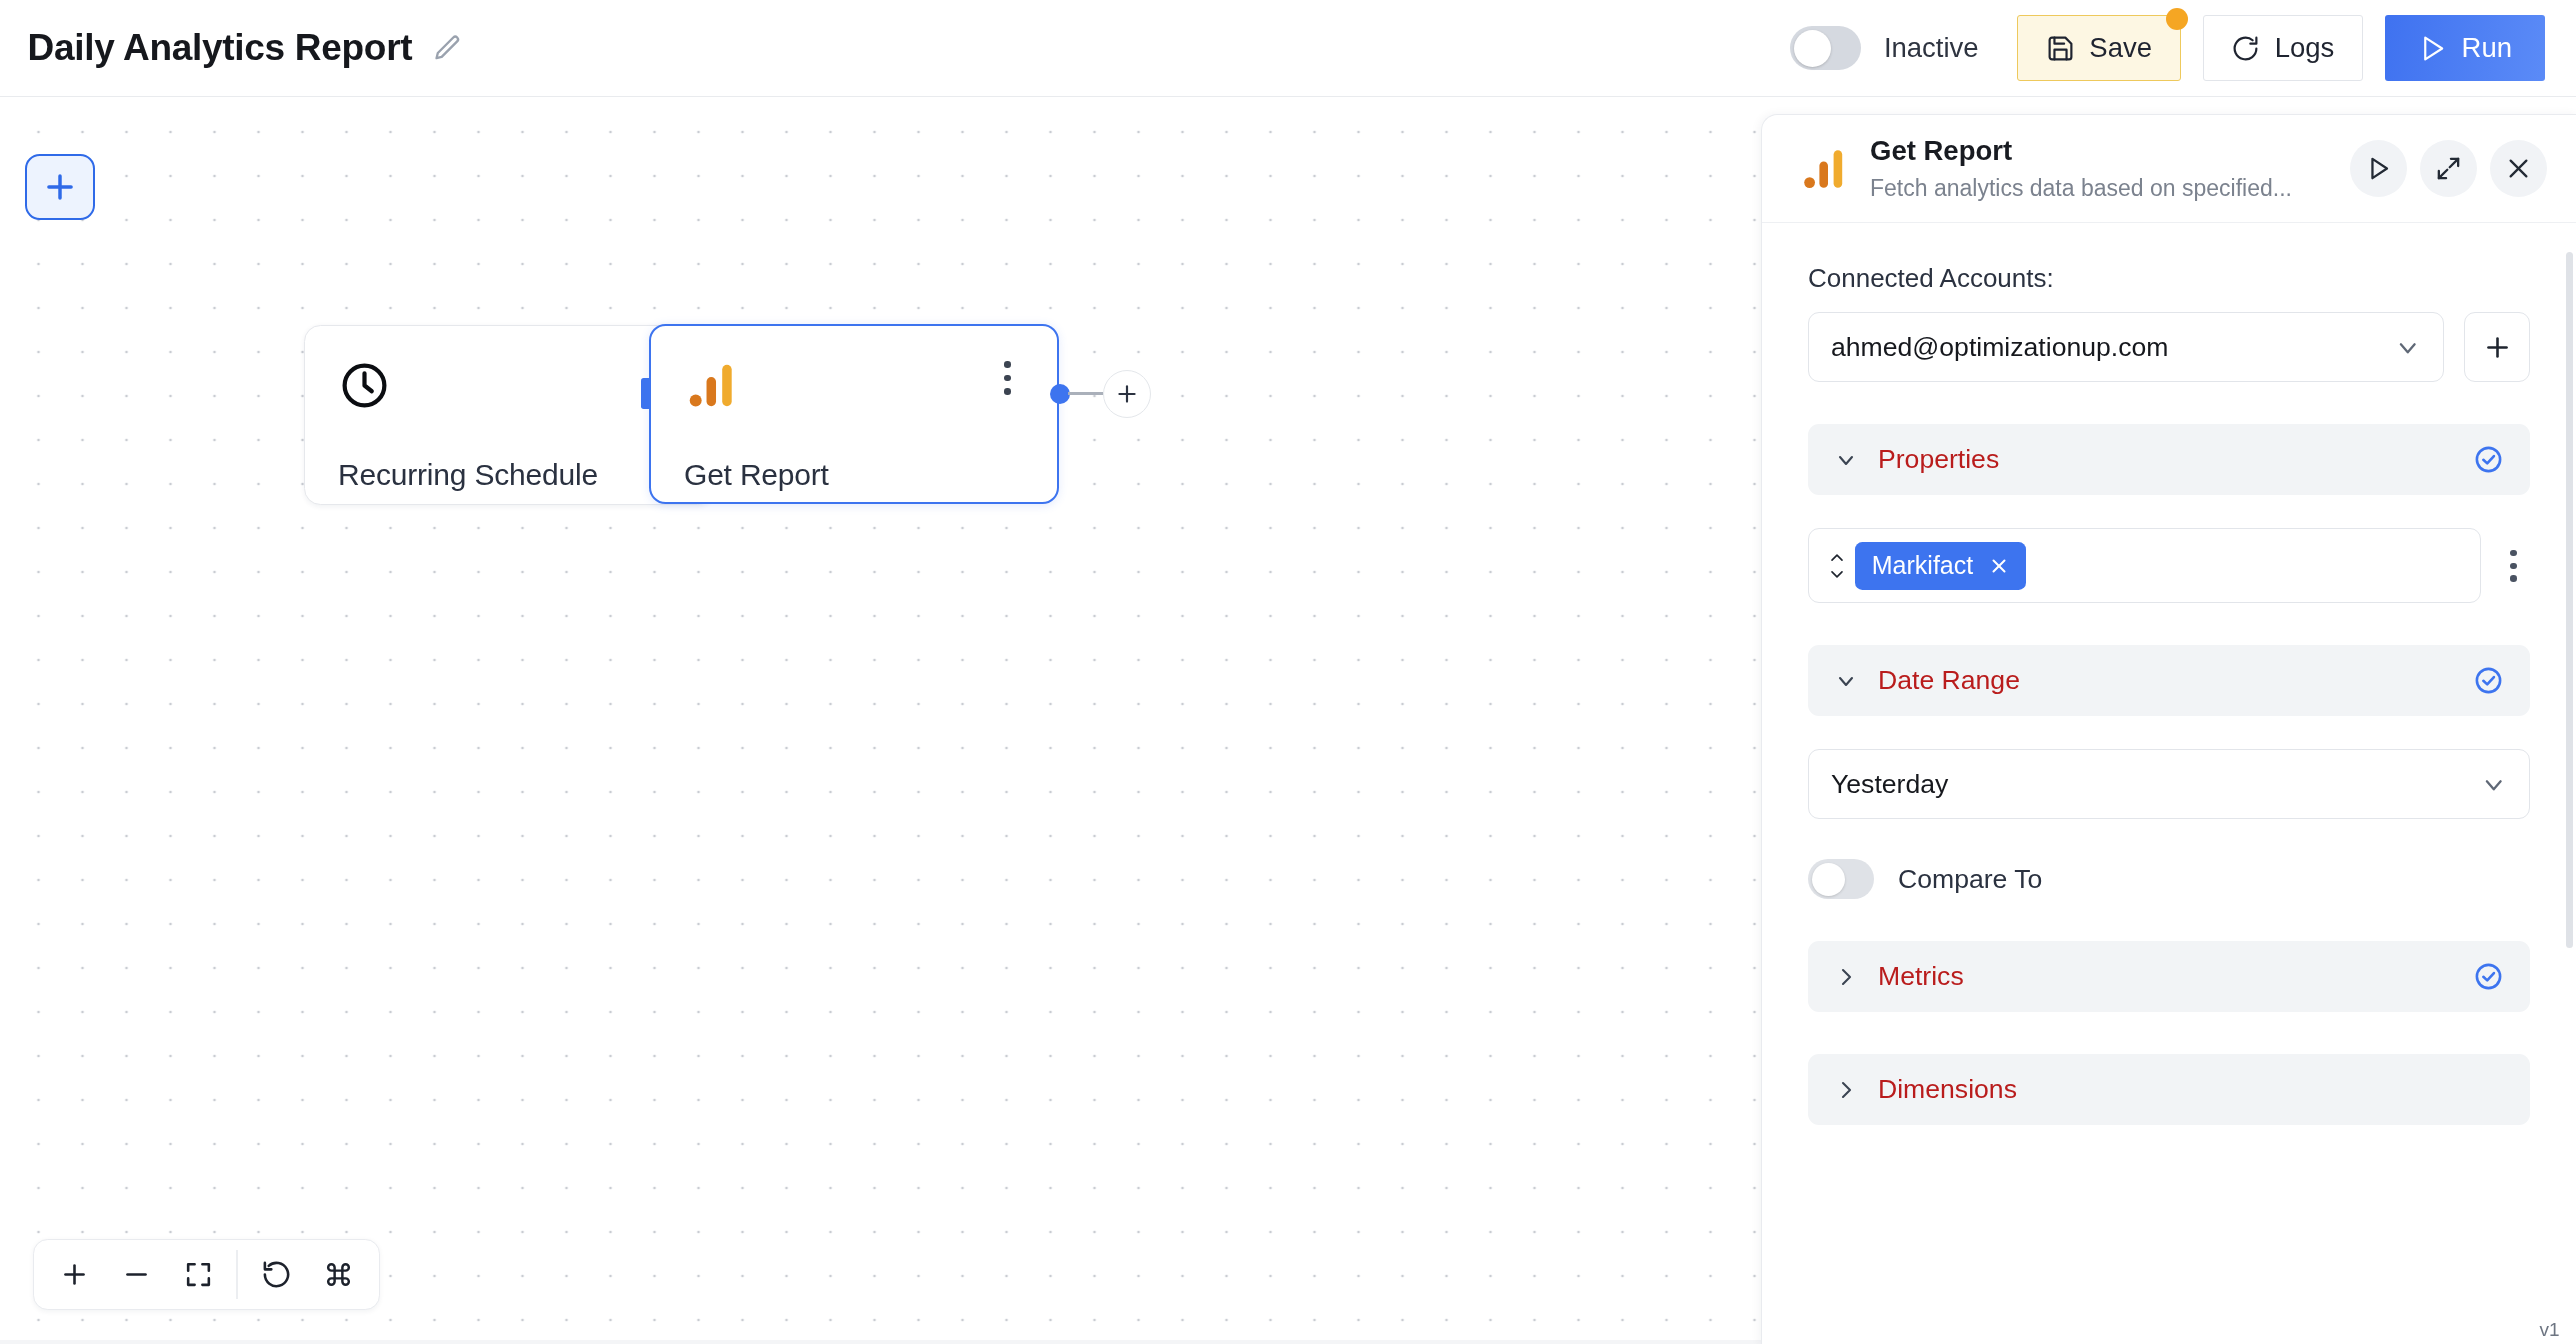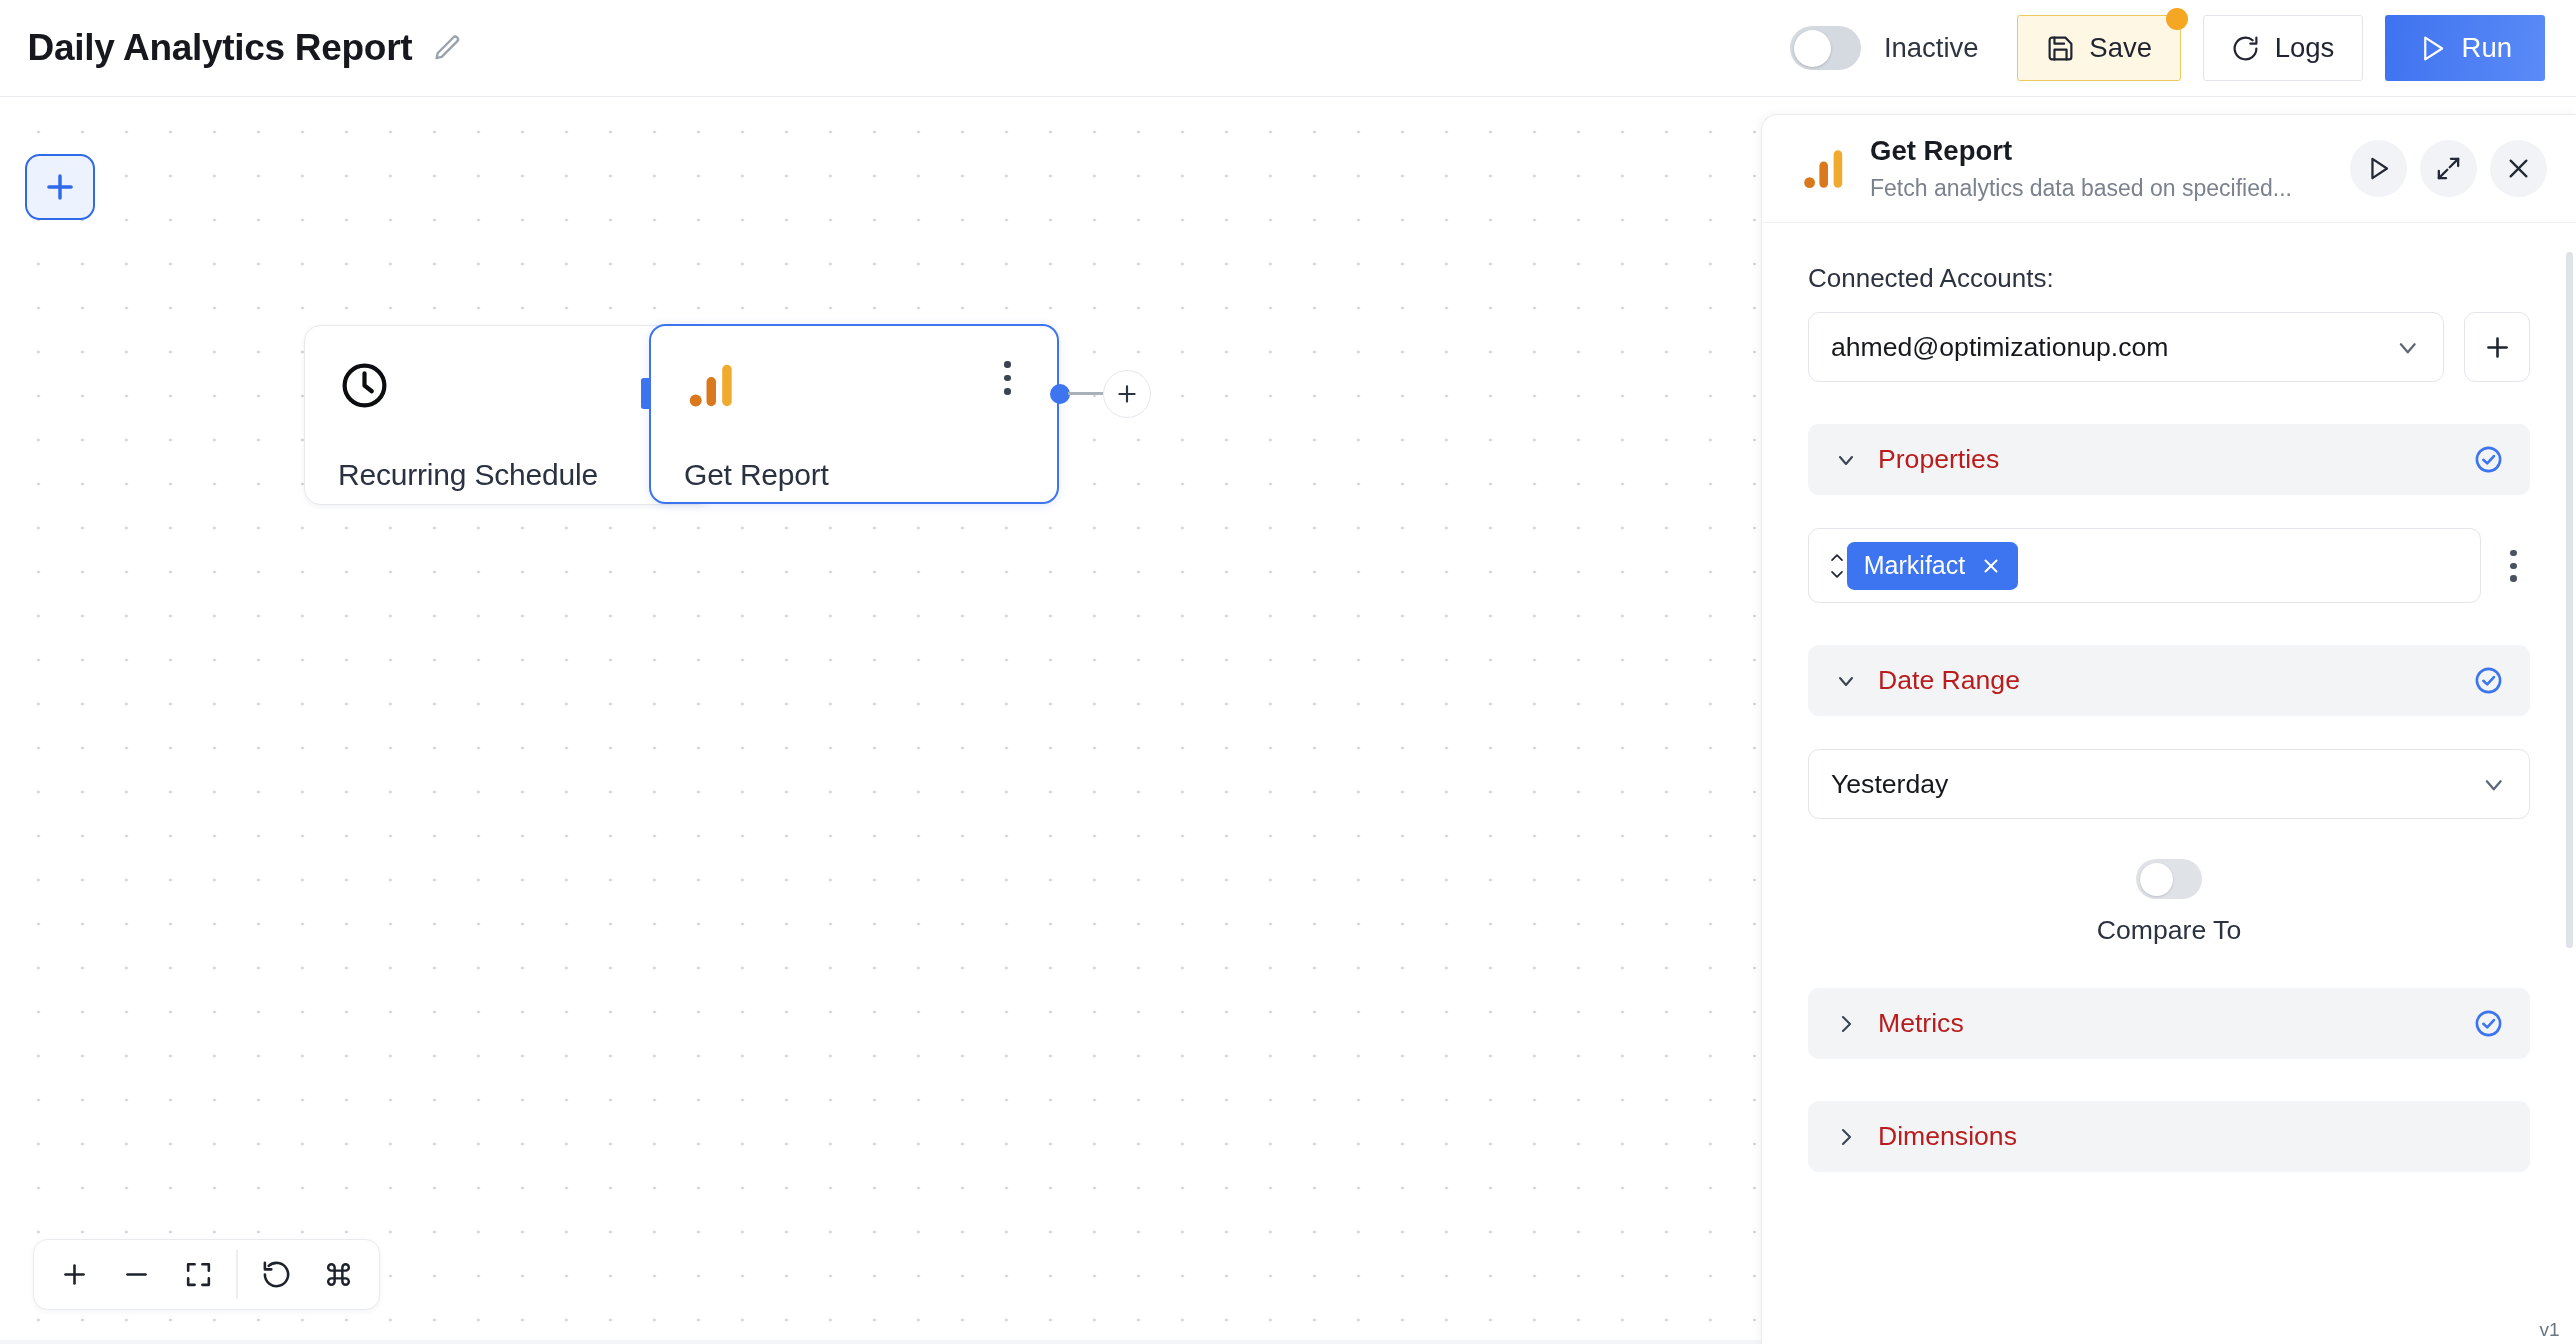--- a/index.html
+++ b/index.html
@@ -170,35 +170,35 @@
   .section .chev svg { width: 24px; height: 24px; }
   .section-title { font-size: 26.6px; color: #b91c1c; margin-left: 16.5px; }
   .section-check { margin-left: auto; display: flex; }
   .section-check svg { width: 31px; height: 31px; }
 
   .chip-field {
     margin-top: 33px; display: flex; align-items: center; gap: 16.5px;
   }
   .chip-box {
     flex: 1; min-height: 75px; border: 1.8px solid #e2e5ea; border-radius: 11px;
-    display: flex; align-items: center; padding: 0 18.3px; gap: 0; background: #fff;
+    display: flex; align-items: center; padding: 0 18.3px; gap: 8px; background: #fff;
   }
   .sel-arrows { display: flex; flex-direction: column; align-items: center; gap: 1.8px; color: #1f252f; cursor: pointer; }
   .sel-arrows svg { width: 20px; height: 13px; }
   .chip {
     height: 48px; background: #3d74ef; border-radius: 7.3px; color: #fff;
     display: inline-flex; align-items: center; gap: 14.7px; padding: 0 16.5px;
     font-size: 25px;
   }
   .chip .x { cursor: pointer; display: flex; }
   .chip .x svg { width: 22px; height: 22px; }
   .kebab-v { width: 33px; display: flex; flex-direction: column; align-items: center; gap: 6.4px; cursor: pointer; }
   .kebab-v i { width: 6.4px; height: 6.4px; border-radius: 50%; background: #4a5362; }
 
-  .toggle-row { margin-top: 40px; display: flex; align-items: center; gap: 16px; flex-direction: column; }
+  .toggle-row { margin-top: 40px; display: flex; align-items: center; gap: 24px; }
   .toggle-sm { width: 66px; height: 40px; border-radius: 20px; background: #dfe2e7; position: relative; cursor: pointer; flex: none; }
   .toggle-sm .knob { position: absolute; top: 3.7px; left: 3.7px; width: 33px; height: 33px; border-radius: 50%; background: #fff; box-shadow: 0 0.9px 2.7px rgba(0,0,0,.16); }
   .toggle-row-label { font-size: 26.6px; color: #2b3240; }
 
   .version {
     position: absolute; right: 16.5px; bottom: 3px;
     font-size: 19px; color: #6d7582;
   }
   .panel-scrollbar {
     position: absolute; right: 2.7px; top: 137px; width: 7.3px; height: 696px;

